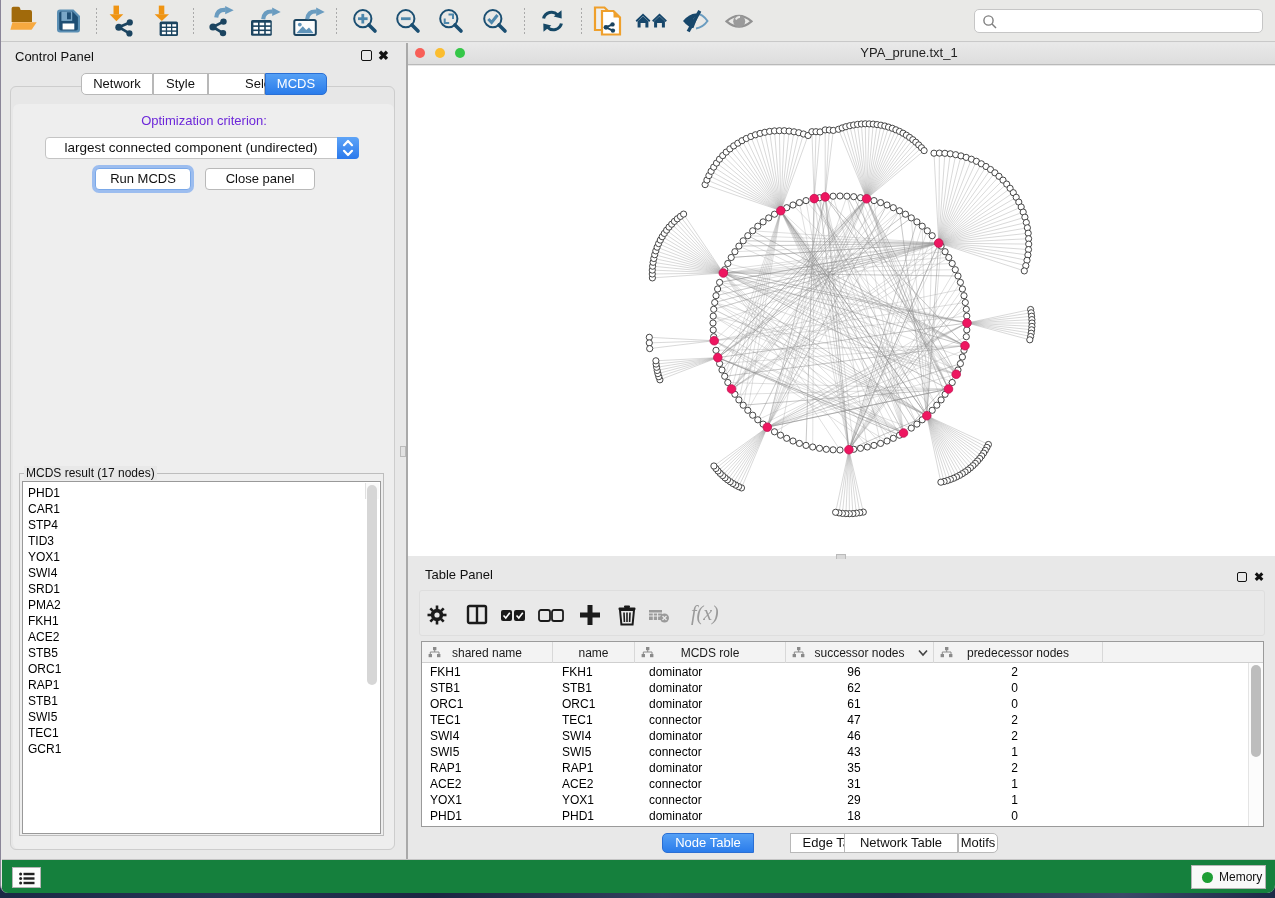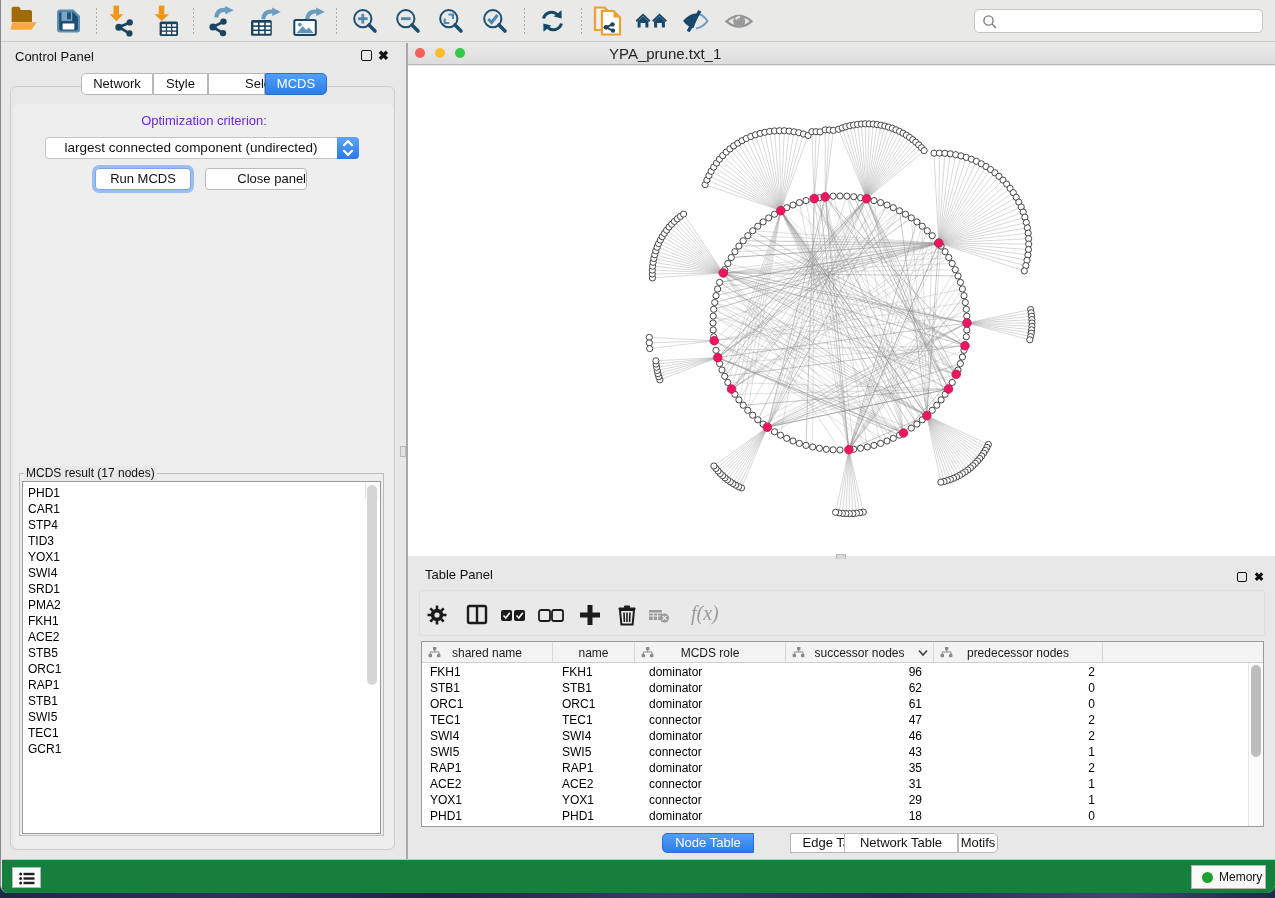--- a/index.html
+++ b/index.html
@@ -46,38 +46,38 @@
             border-left:1px solid #e0e0e0; }
   .mthumb { position:absolute; right:2px; top:2px; width:10px; height:200px; background:#d6d6d6; border-radius:5px; }
   
   .vsplit { position:absolute; left:405px; top:43px; width:2px; height:816px; background:#a9a9a9; }
   .vhandle { position:absolute; left:399px; top:446px; width:6px; height:11px; background:#e2e2e2;
              border:1px solid #bbb; }
   
   .netbar { position:absolute; left:407px; top:43px; width:868px; height:22px;
             background:linear-gradient(#e9e9e9,#dddddd); border-bottom:1px solid #b9b9b9; }
   .light { position:absolute; top:4.5px; width:10px; height:10px; border-radius:50%; }
-  .nettitle { position:absolute; left:201px; top:2px; width:600px; font-size:15px; color:#222; }
+  .nettitle { position:absolute; left:201px; top:2px; width:600px; text-align:center; font-size:13px; color:#222; }
   .netcanvas { position:absolute; left:407px; top:66px; width:868px; height:490px; background:#fff; }
   .hsplit { position:absolute; left:407px; top:556px; width:868px; height:3px; background:#e8e8e8; }
   .hhandle { position:absolute; left:835px; top:554px; width:10px; height:7px; background:#d9d9d9; border:1px solid #bbb; }
   
   .tpanel { position:absolute; left:407px; top:559px; width:868px; height:300px; background:#e8e8e8; }
   .tp-title { position:absolute; left:17px; top:8px; font-size:13px; color:#111; }
   .tp-toolbar { position:absolute; left:11px; top:31px; width:846px; height:46px; background:#e9e9e9;
                 border:1px solid #dedede; border-radius:3px; }
   .tbl { position:absolute; left:13px; top:82px; width:843px; height:186px; background:#fff;
          border:1px solid #9a9a9a; }
   .thead { position:absolute; left:0; top:0; width:841px; height:21px; background:#f3f3f3;
            border-bottom:1px solid #cfcfcf; font-size:12px; color:#1a1a1a; }
   .th { position:absolute; top:0; height:21px; line-height:23px; text-align:center;
         border-right:1px solid #d8d8d8; }
   .trow { position:absolute; left:0; width:841px; height:16px; font-size:12px; color:#000; line-height:16px; }
   .td { position:absolute; top:0; height:16px; }
-  .num { text-align:right; }
+  .num { text-align:center; }
   .ttrack { position:absolute; right:0px; top:21px; width:15px; height:163px; background:#fcfcfc; border-left:1px solid #e4e4e4; }
   .tthumb { position:absolute; left:2px; top:2px; width:10px; height:92px; background:#bdbdbd; border-radius:5px; }
   .btabs { position:absolute; top:274px; height:20px; }
   .btab { position:absolute; top:0; height:20px; background:#fff; border:1px solid #b8b8b8;
           font-size:13px; color:#111; text-align:center; line-height:18px; }
   .btab.sel { background:linear-gradient(#55a0f5,#2a7ceb); color:#fff; border-color:#2a6fd4; }
   
   .status { position:absolute; left:1px; top:859px; width:1273px; height:34px; background:#15803d;
             border-top:1px solid #c4c4c4; }
   .lbtn { position:absolute; left:10px; top:7px; width:29px; height:21px; background:#fdfdfd;
@@ -253,21 +253,21 @@
         <div class="tab" style="left:151px; width:55px; ">Style</div>
         <div class="tab" style="left:206px; width:57px;padding-left:36px; ">Select</div>
         <div class="tab sel" style="left:263px; width:62px; border-radius:0 5px 5px 0;">MCDS</div>
       </div>
     <div class="optlabel">Optimization criterion:</div>
     <div class="combo">largest connected component (undirected)<span class="step"><svg width="22" height="22" viewBox="0 0 22 22">
             <path d="M7 8.2 L11 4 L15 8.2" fill="none" stroke="#fff" stroke-width="2.2" stroke-linecap="round" stroke-linejoin="round"></path>
             <path d="M7 13.8 L11 18 L15 13.8" fill="none" stroke="#fff" stroke-width="2.2" stroke-linecap="round" stroke-linejoin="round"></path>
           </svg></span></div>
     <div class="btn focus" style="left:93px; top:125px; width:96px;">Run MCDS</div>
-    <div class="btn" style="left:203px; top:125px; width:102px;text-align:right;">Close panel</div>
+    <div class="btn" style="left:203px; top:125px; width:110px;">Close panel</div>
     <div class="fieldset">
         <div class="legend">MCDS result (17 nodes)</div>
       <div class="mlist">
         <div>PHD1</div>
           <div>CAR1</div>
           <div>STP4</div>
           <div>TID3</div>
           <div>YOX1</div>
           <div>SWI4</div>
         <div>SRD1</div>

